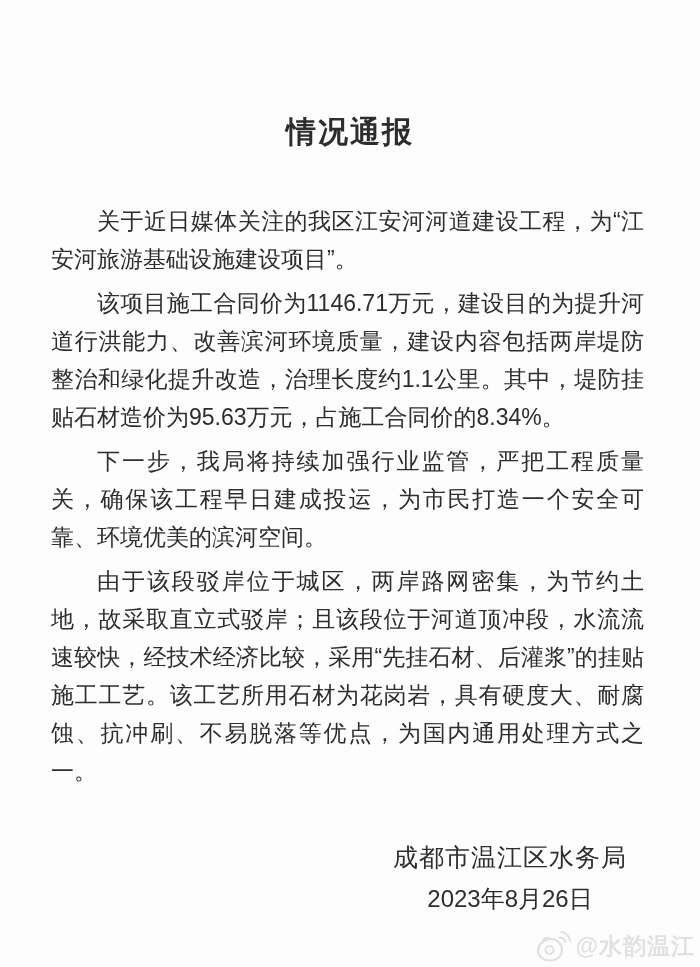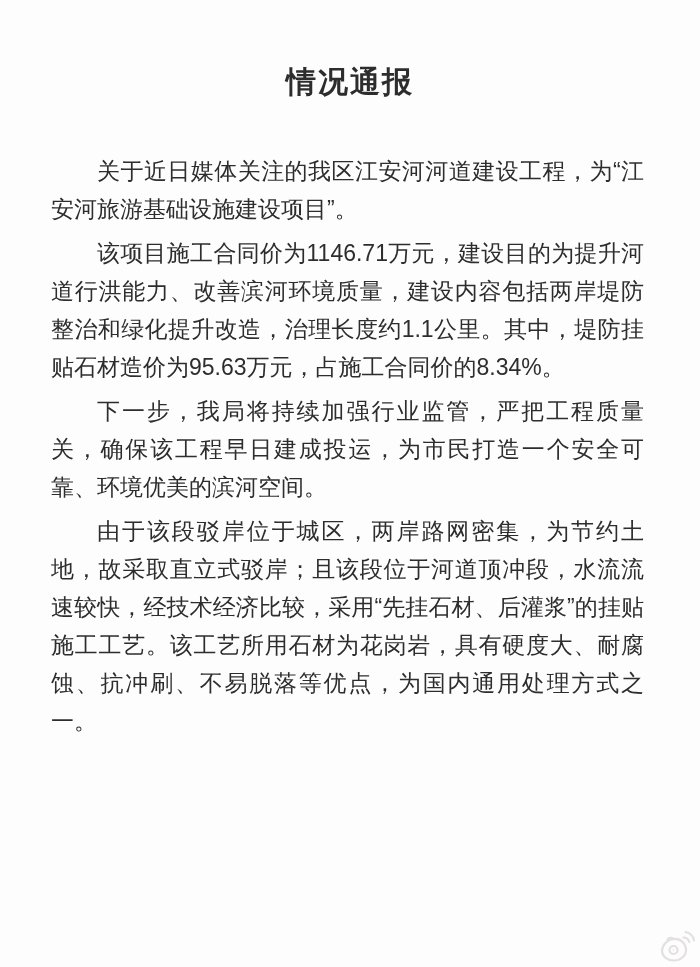--- a/index.html
+++ b/index.html
@@ -10,21 +10,21 @@
   .page {
     position: relative;
     width: 700px;
     height: 967px;
     background: #fdfdfd;
     overflow: hidden;
     font-family: "Liberation Sans", "DejaVu Sans", sans-serif;
     color: #2d2d2d;
   }
   .doc-title {
-    padding-top: 64px;
+    padding-top: 114px;
     text-align: center;
     font-size: 30px;
     font-weight: 600;
     letter-spacing: 2px;
     line-height: 36px;
   }
   .doc-body {
     margin: 52px 50px 0 45px;
   }
   .doc-body p {
@@ -76,26 +76,31 @@
 
   <div class="doc-title">情况通报</div>
 
   <div class="doc-body">
     <p>关于近日媒体关注的我区江安河河道建设工程，为“江安河旅游基础设施建设项目”。</p>
     <p>该项目施工合同价为1146.71万元，建设目的为提升河道行洪能力、改善滨河环境质量，建设内容包括两岸堤防整治和绿化提升改造，治理长度约1.1公里。其中，堤防挂贴石材造价为95.63万元，占施工合同价的8.34%。</p>
     <p>下一步，我局将持续加强行业监管，严把工程质量关，确保该工程早日建成投运，为市民打造一个安全可靠、环境优美的滨河空间。</p>
     <p>由于该段驳岸位于城区，两岸路网密集，为节约土地，故采取直立式驳岸；且该段位于河道顶冲段，水流流速较快，经技术经济比较，采用“先挂石材、后灌浆”的挂贴施工工艺。该工艺所用石材为花岗岩，具有硬度大、耐腐蚀、抗冲刷、不易脱落等优点，为国内通用处理方式之一。</p>
   </div>
 
+  <div class="signature-block">
+    <div class="signature-line">成都市温江区水务局</div>
+    <div class="date-line">2023年8月26日</div>
+  </div>
 
   <div class="watermark">
     <span>
       <svg width="36" height="33" viewBox="0 0 36 33" fill="none">
         <path d="M15 9 C8 9.5 3 15 3 21 C3 26.5 8.5 30.5 15 30.5 C21.5 30.5 27 26 27 20 C27 14 22 8.5 15 9 Z M15 9 C12 7.5 9.5 8 8.5 9.5" stroke="#e3e0e0" stroke-width="2.2" stroke-linecap="round" stroke-linejoin="round"></path>
         <circle cx="14.5" cy="20" r="4" stroke="#e3e0e0" stroke-width="2.2"></circle>
         <circle cx="14.5" cy="20" r="0.8" fill="#e3e0e0"></circle>
         <path d="M24.5 7.5 C27 7.5 29.5 9.5 30.3 12" stroke="#e3e0e0" stroke-width="2.2" stroke-linecap="round"></path>
         <path d="M26.5 2 C30.8 2.8 34.2 6.2 35 10.5" stroke="#e3e0e0" stroke-width="2.2" stroke-linecap="round"></path>
       </svg>
     </span>
+    <span>@水韵温江</span>
   </div>
 
 </div>
 
 </body></html>

